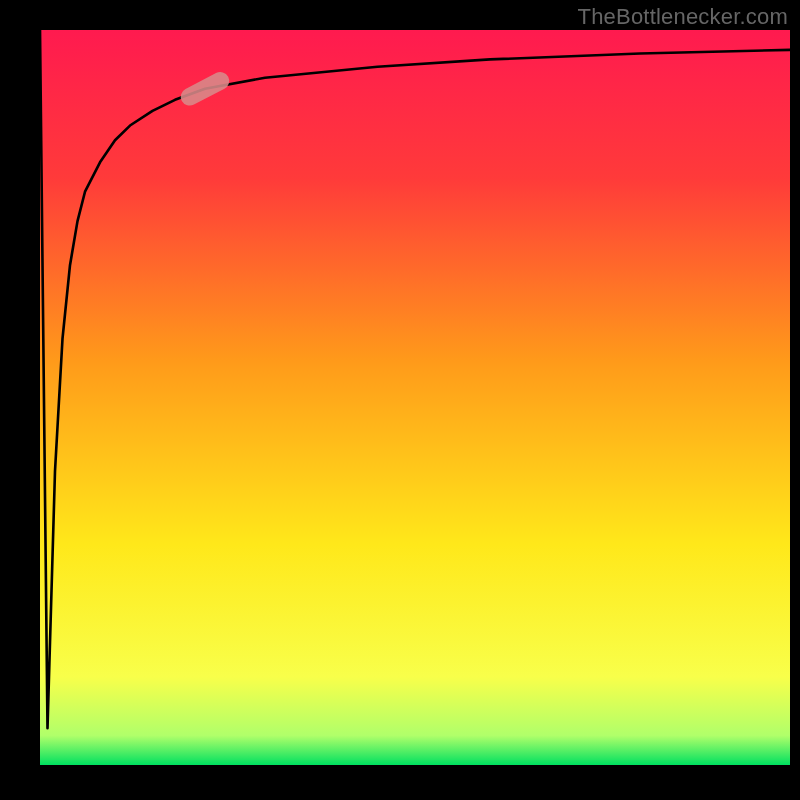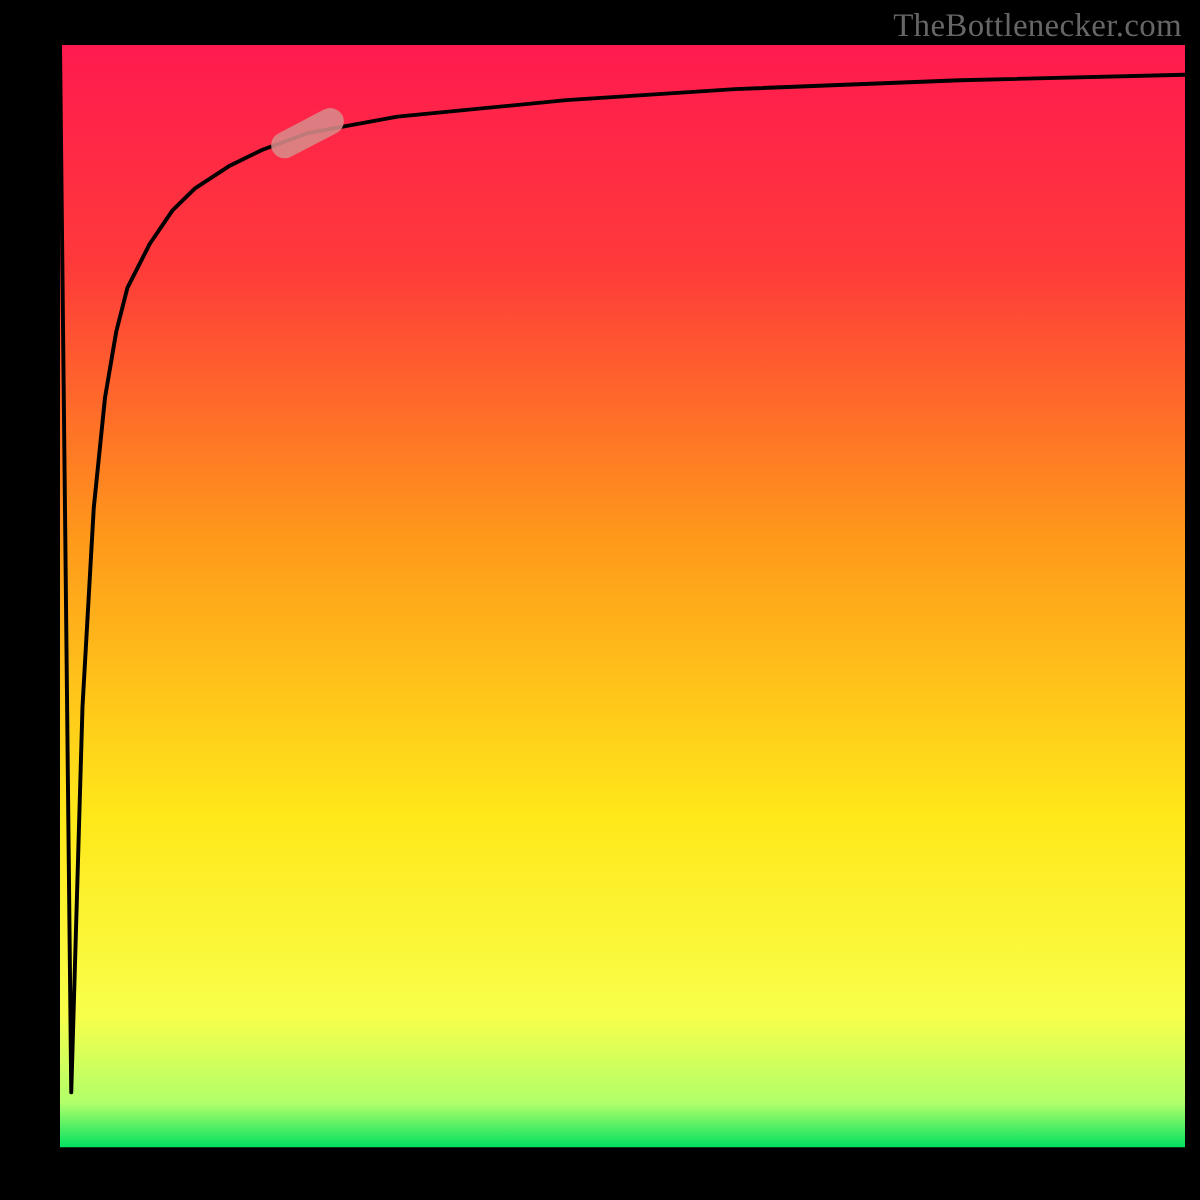--- a/index.html
+++ b/index.html
@@ -8,21 +8,20 @@
     width: 800px;
     height: 800px;
     background: #000;
     overflow: hidden;
     font-family: Arial, Helvetica, sans-serif;
   }
   .frame {
     position: relative;
     width: 800px;
     height: 800px;
-    font-family: Liberation Serif, serif;
   }
   .watermark {
     position: absolute;
     top: 4px;
     right: 12px;
     color: #666;
     font-size: 22px;
     letter-spacing: 0.2px;
     z-index: 5;
   }

